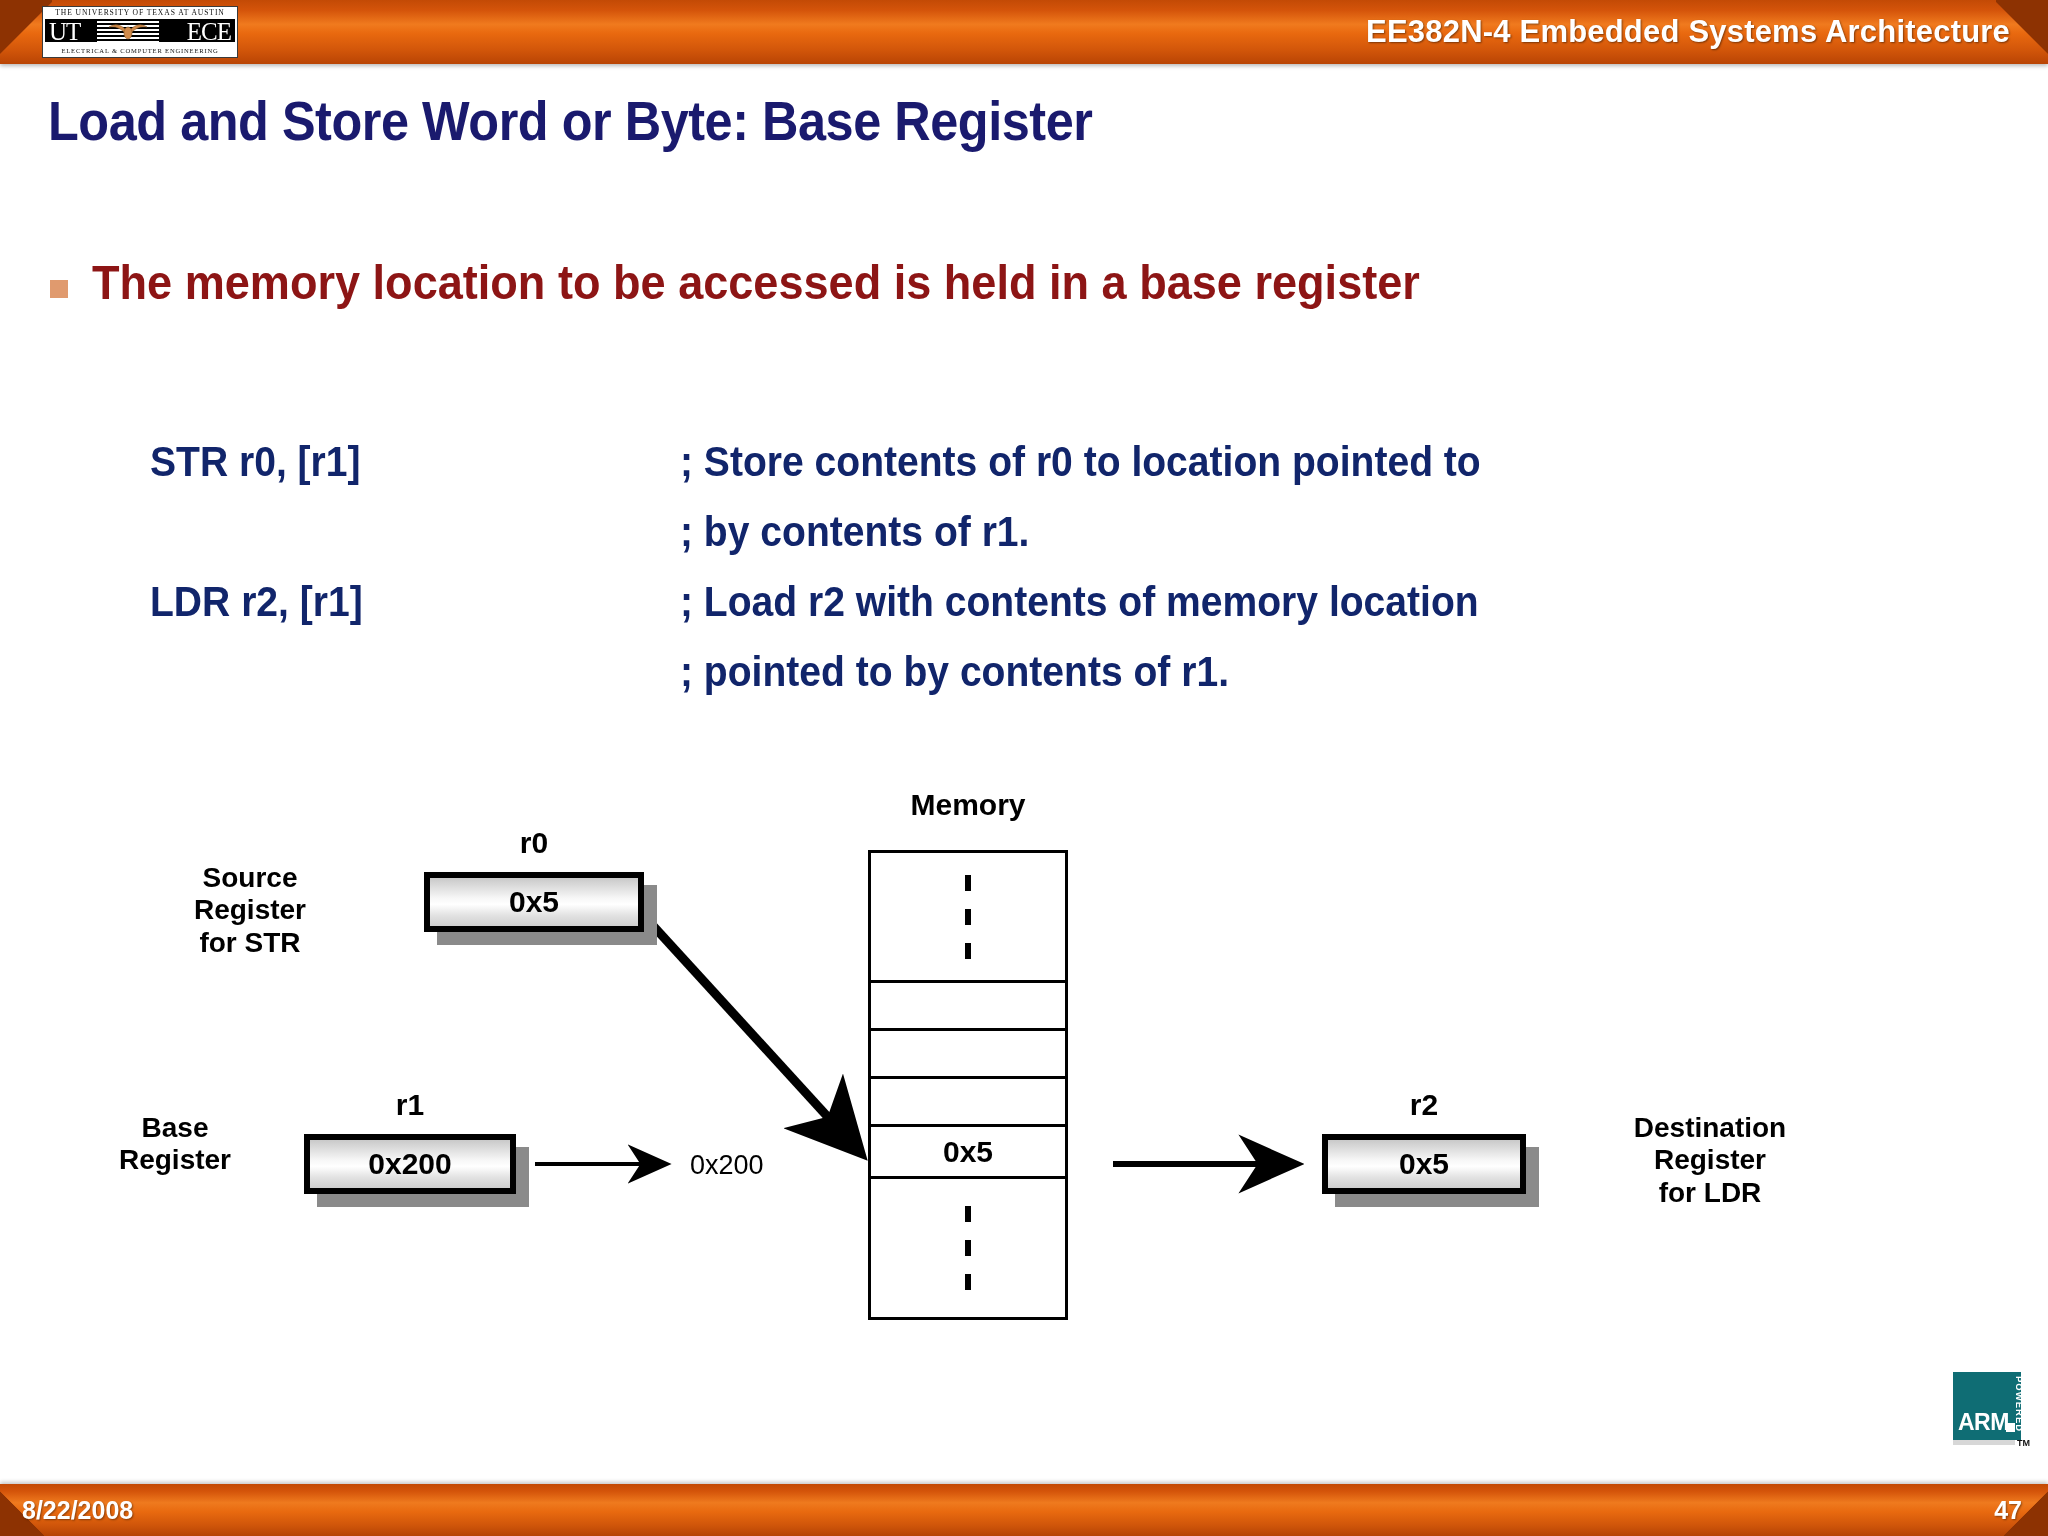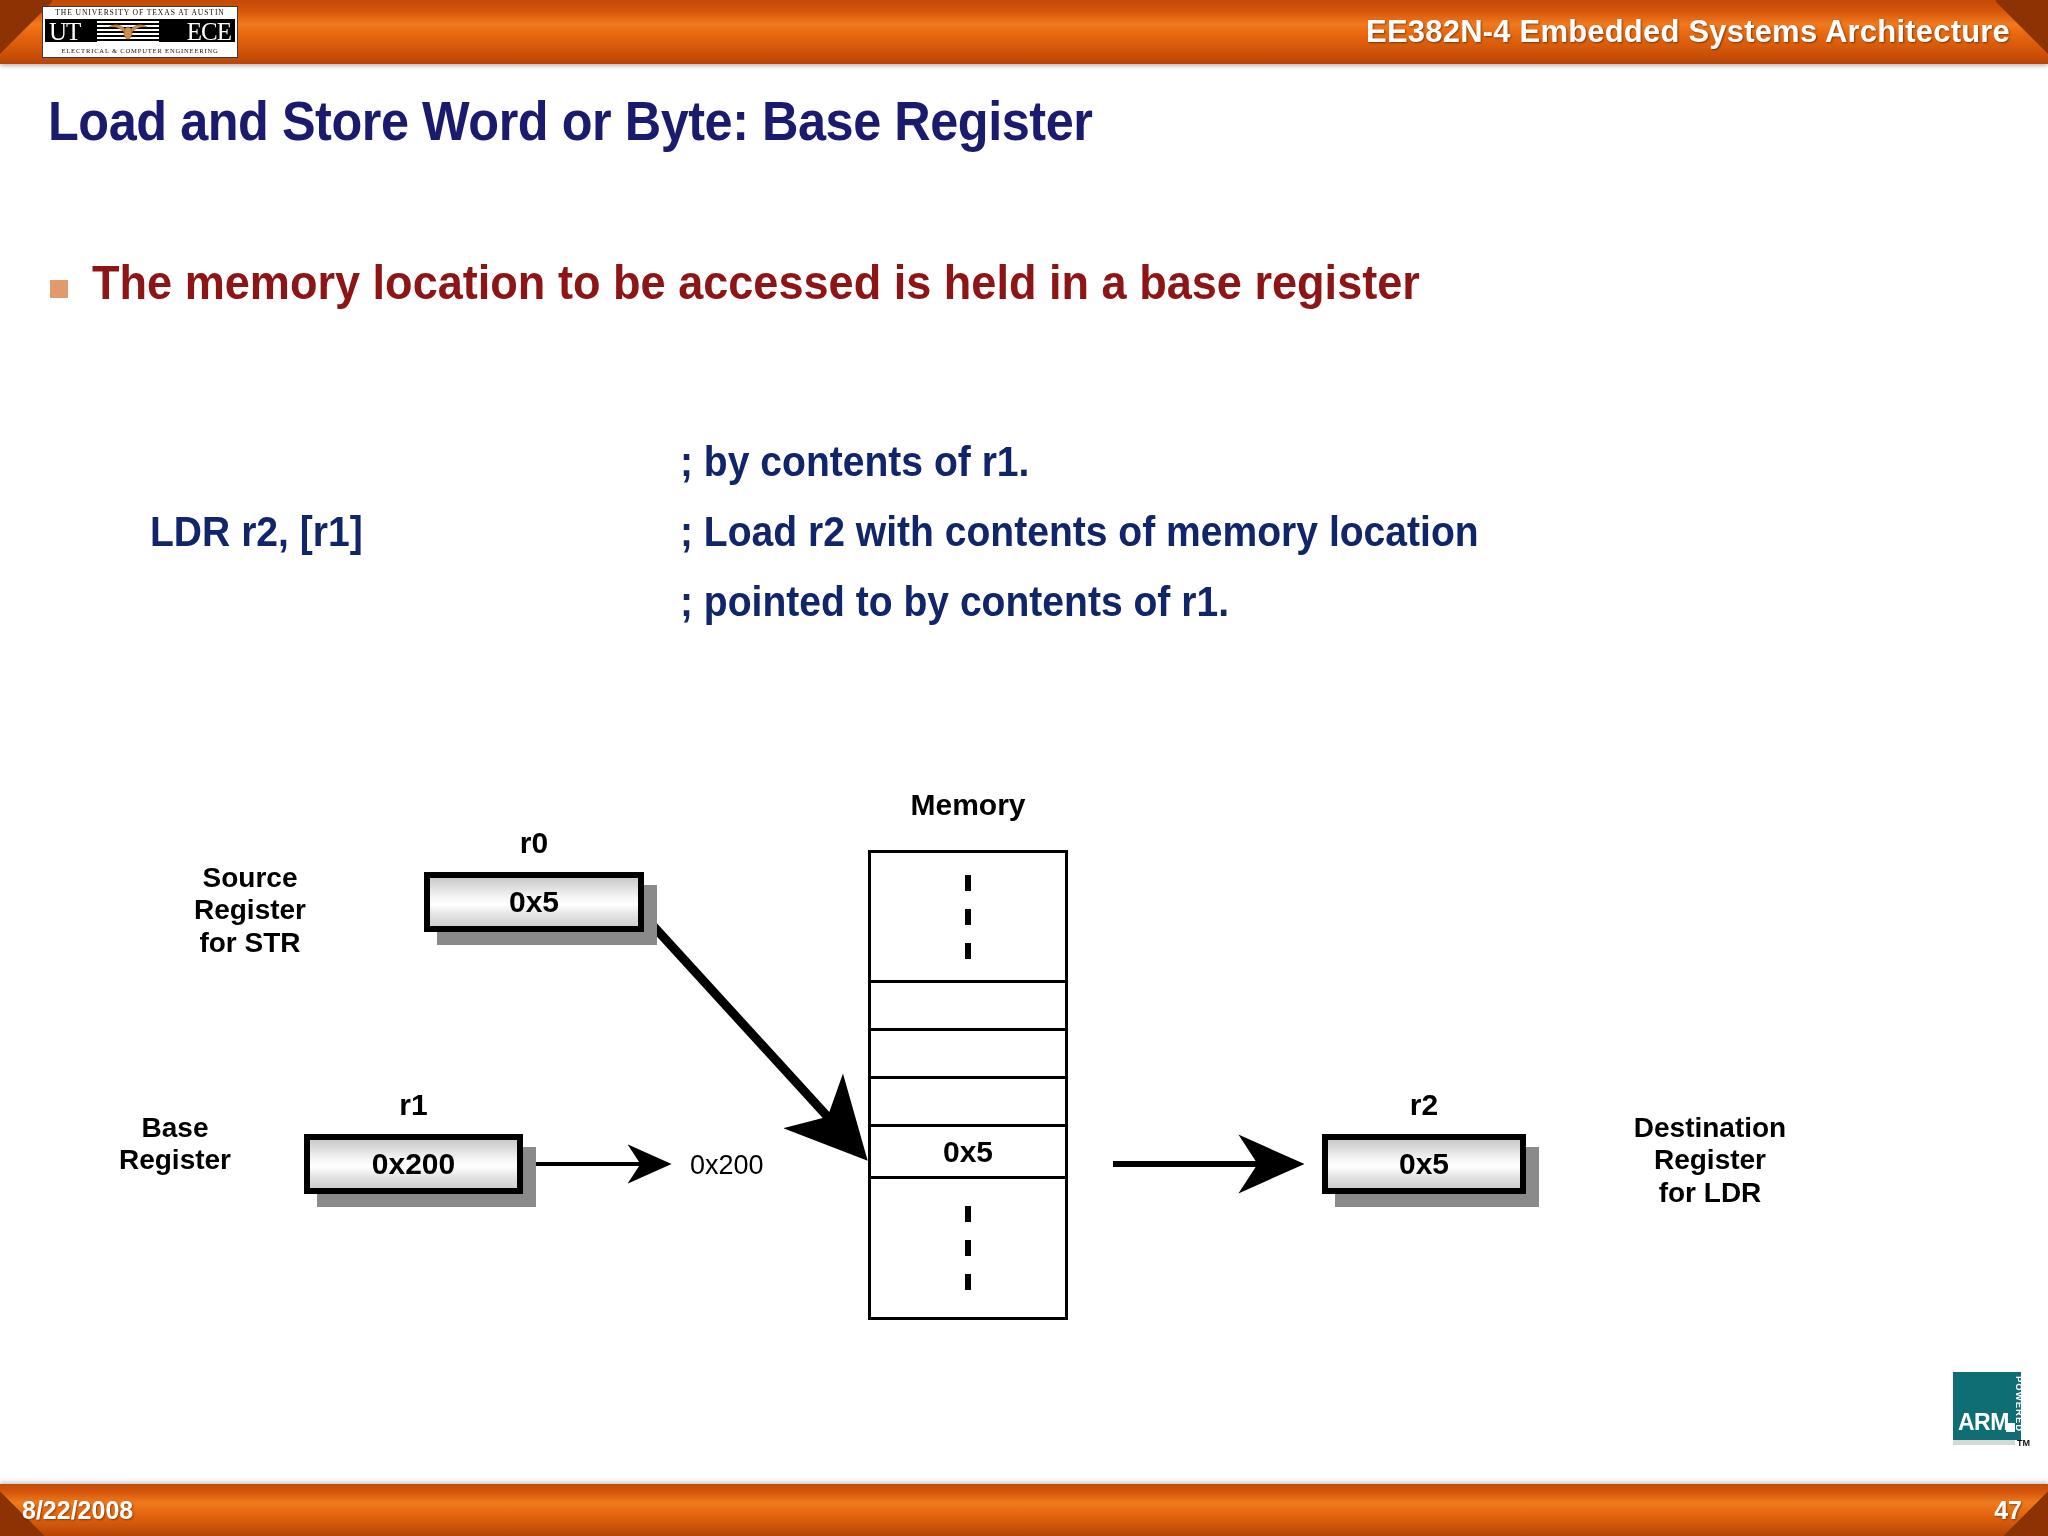--- a/index.html
+++ b/index.html
@@ -241,20 +241,24 @@
 
   <div class="slide-title">Load and Store Word or Byte:  Base Register</div>
 
   <div class="bullet-row">
     <span class="bullet-marker"></span>
     <span class="bullet-text">The memory location to be accessed is held in a base register</span>
   </div>
 
   <div class="code">
     <div class="code-line">
+      <span class="code-op">STR r0, [r1]</span>
+      <span class="code-cm">; Store contents of r0 to location pointed to</span>
+    </div>
+    <div class="code-line">
       <span class="code-op"></span>
       <span class="code-cm">; by contents of r1.</span>
     </div>
     <div class="code-line">
       <span class="code-op">LDR r2, [r1]</span>
       <span class="code-cm">; Load r2 with contents of memory location</span>
     </div>
     <div class="code-line">
       <span class="code-op"></span>
       <span class="code-cm">; pointed to by contents of r1.</span>
@@ -292,21 +296,21 @@
       <div class="reg-box">
         <span class="reg-val">0x5</span>
       </div>
     </div>
 
     <div class="lbl" style="left:70px;top:352px;width:210px;">
       <div>Base</div>
       <div>Register</div>
     </div>
 
-    <div class="reg-wrap" style="left:304px;top:374px;width:212px;height:60px;padding-left:7px;">
+    <div class="reg-wrap" style="left:304px;top:374px;width:212px;height:60px;">
       <div class="reg-name">r1</div>
       <div class="reg-shadow"></div>
       <div class="reg-box">
         <span class="reg-val">0x200</span>
       </div>
     </div>
 
     <div class="plain-num" style="left:690px;top:390px;">0x200</div>
 
     <div class="mem">

